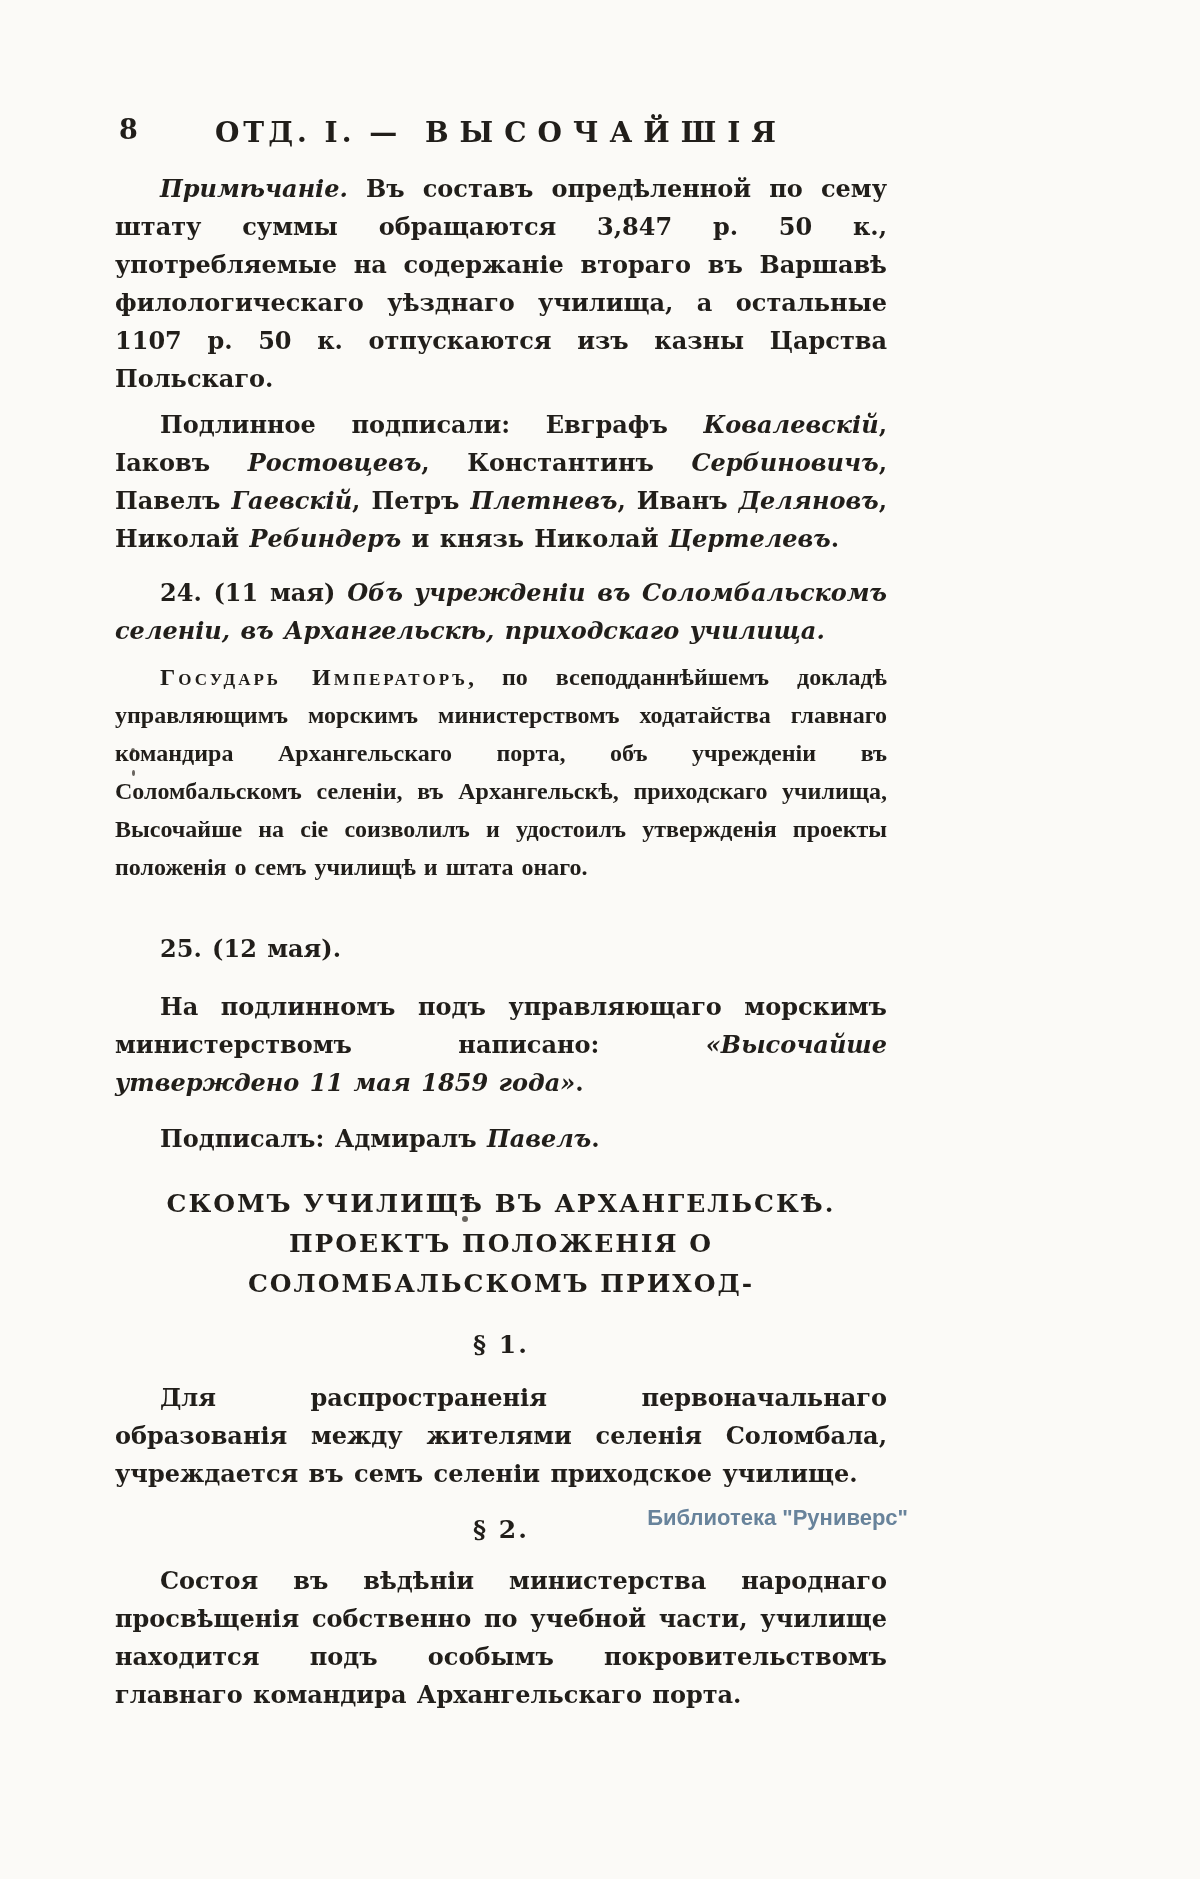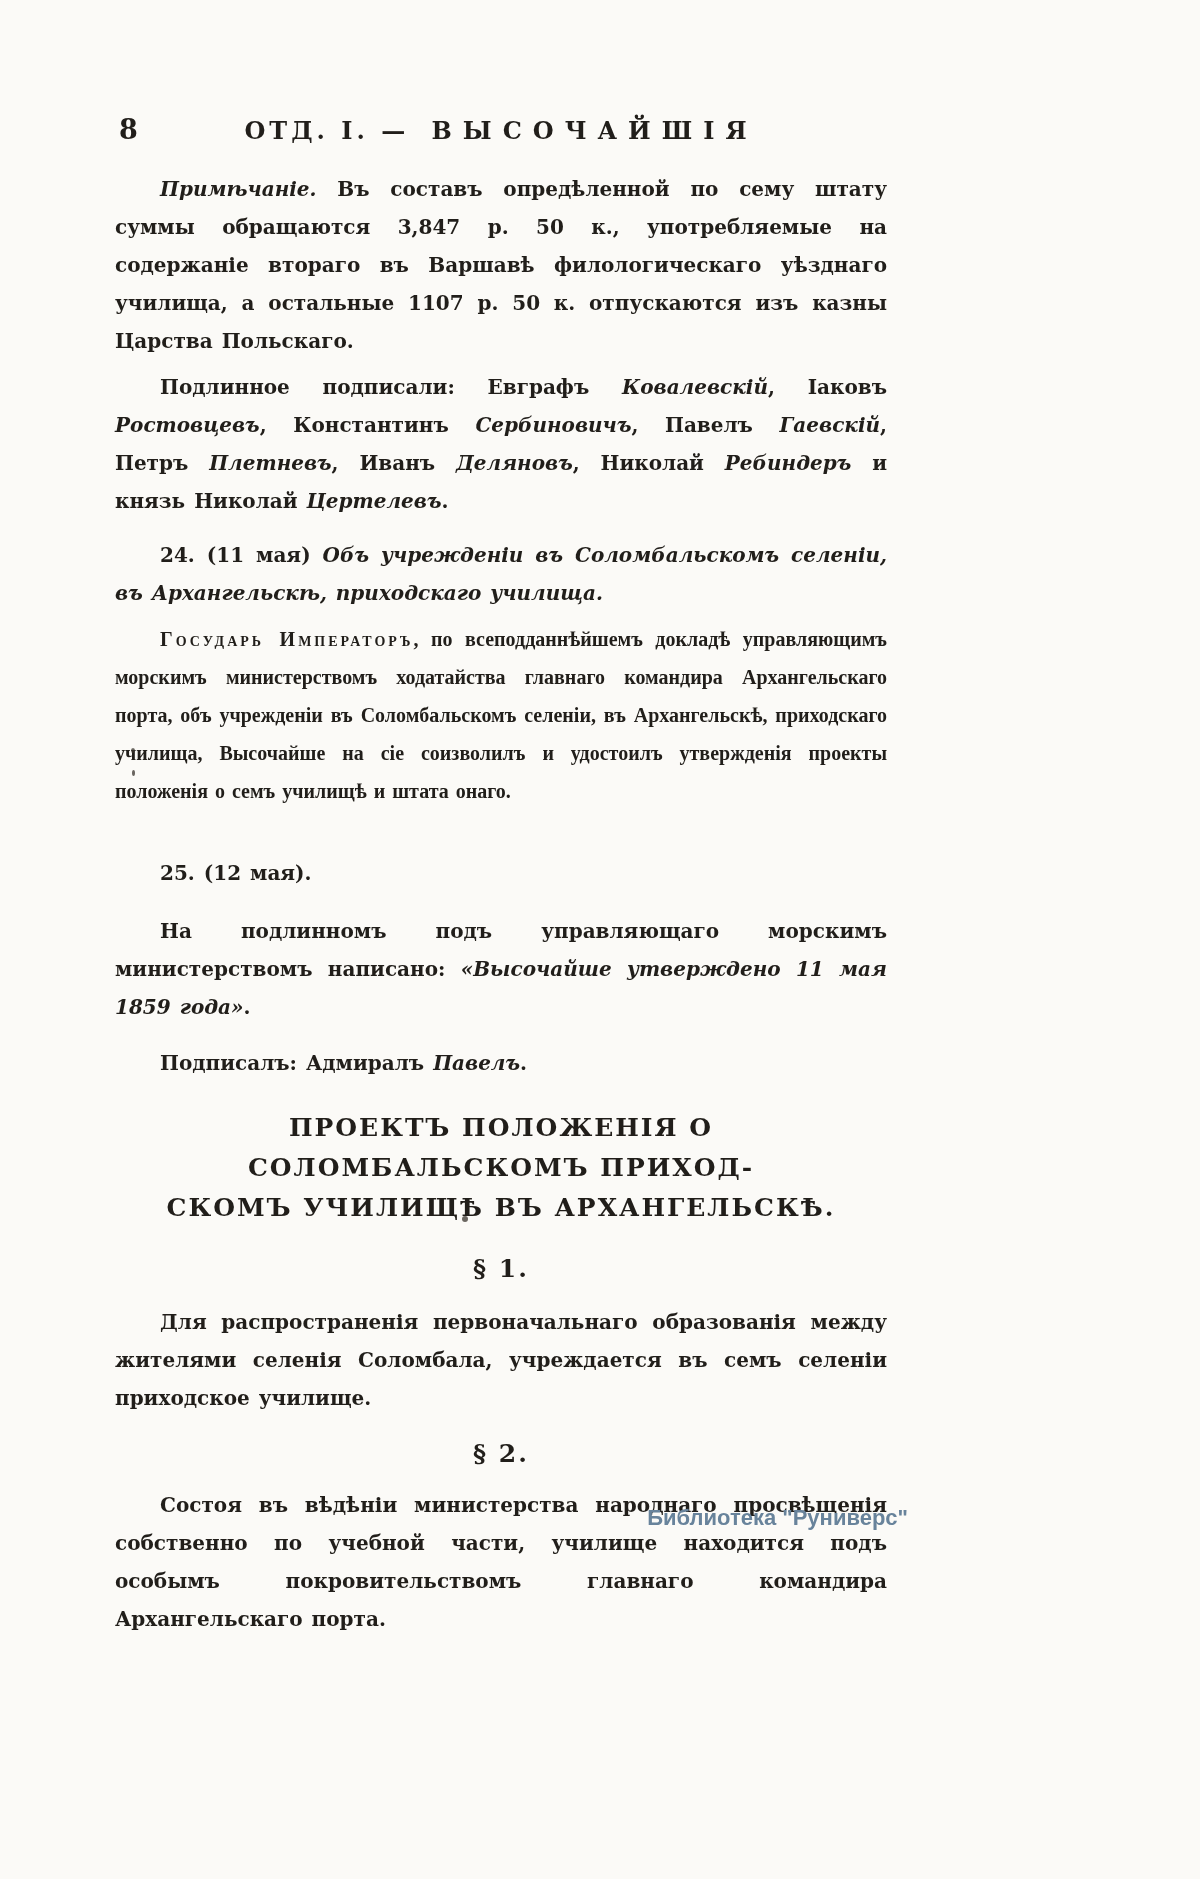--- a/index.html
+++ b/index.html
@@ -24,28 +24,28 @@
     width: 772px;
   }
 
   .page-header { position: relative; height: 36px; }
   .page-number {
     position: absolute; left: 4px; top: 2px;
     font-size: 27px; font-weight: bold;
   }
   .running-title {
     position: absolute; left: 0; right: 0; top: 4px;
-    text-align: center; font-weight: bold; font-size: 24px;
+    text-align: center; font-weight: bold; font-size: 28px;
     white-space: nowrap;
   }
   .rt-left  { letter-spacing: 4px; margin-right: 14px; }
   .rt-right { letter-spacing: 11px; }
 
   .para {
-    font-size: 20px;
+    font-size: 24px;
     line-height: 38px;
     font-weight: bold;
     text-align: justify;
     text-indent: 45px;
     word-spacing: 2px;
   }
 
   .seg-i  { font-style: italic; }
   .seg-sc { font-variant: small-caps; letter-spacing: 3px; }
 
@@ -117,22 +117,22 @@
 
     <p class="para p-decree"><span class="seg-sc">Государь Императоръ</span><span>, по всеподданнѣйшемъ докладѣ управляющимъ морскимъ министерствомъ ходатайства главнаго командира Архангельскаго порта, объ учрежденіи въ Соломбальскомъ селеніи, въ Архангельскѣ, приходскаго училища, Высочайше на сіе соизволилъ и удостоилъ утвержденія проекты положенія о семъ училищѣ и штата онаго.</span></p>
 
     <p class="para h-sec25"><span>25. (12 мая).</span></p>
 
     <p class="para p-annot"><span>На подлинномъ подъ управляющаго морскимъ министерствомъ написано: </span><span class="seg-i">«Высочайше утверждено 11 мая 1859 года»</span><span>.</span></p>
 
     <p class="para p-signed"><span>Подписалъ: Адмиралъ </span><span class="seg-i">Павелъ</span><span>.</span></p>
 
     <h2 class="h-project">
+      <span class="h-line">СКОМЪ УЧИЛИЩѢ ВЪ АРХАНГЕЛЬСКѢ.</span>
       <span class="h-line">ПРОЕКТЪ ПОЛОЖЕНІЯ О СОЛОМБАЛЬСКОМЪ ПРИХОД-</span>
-      <span class="h-line">СКОМЪ УЧИЛИЩѢ ВЪ АРХАНГЕЛЬСКѢ.</span>
     </h2>
 
     <div class="section-mark mark1">§ 1.</div>
 
     <p class="para p-s1">Для распространенія первоначальнаго образованія между жителями селенія Соломбала, учреждается въ семъ селеніи приходское училище.</p>
 
     <div class="section-mark mark2">§ 2.</div>
 
     <p class="para p-s2">Состоя въ вѣдѣніи министерства народнаго просвѣщенія собственно по учебной части, училище находится подъ особымъ покровительствомъ главнаго командира Архангельскаго порта.</p>
 

